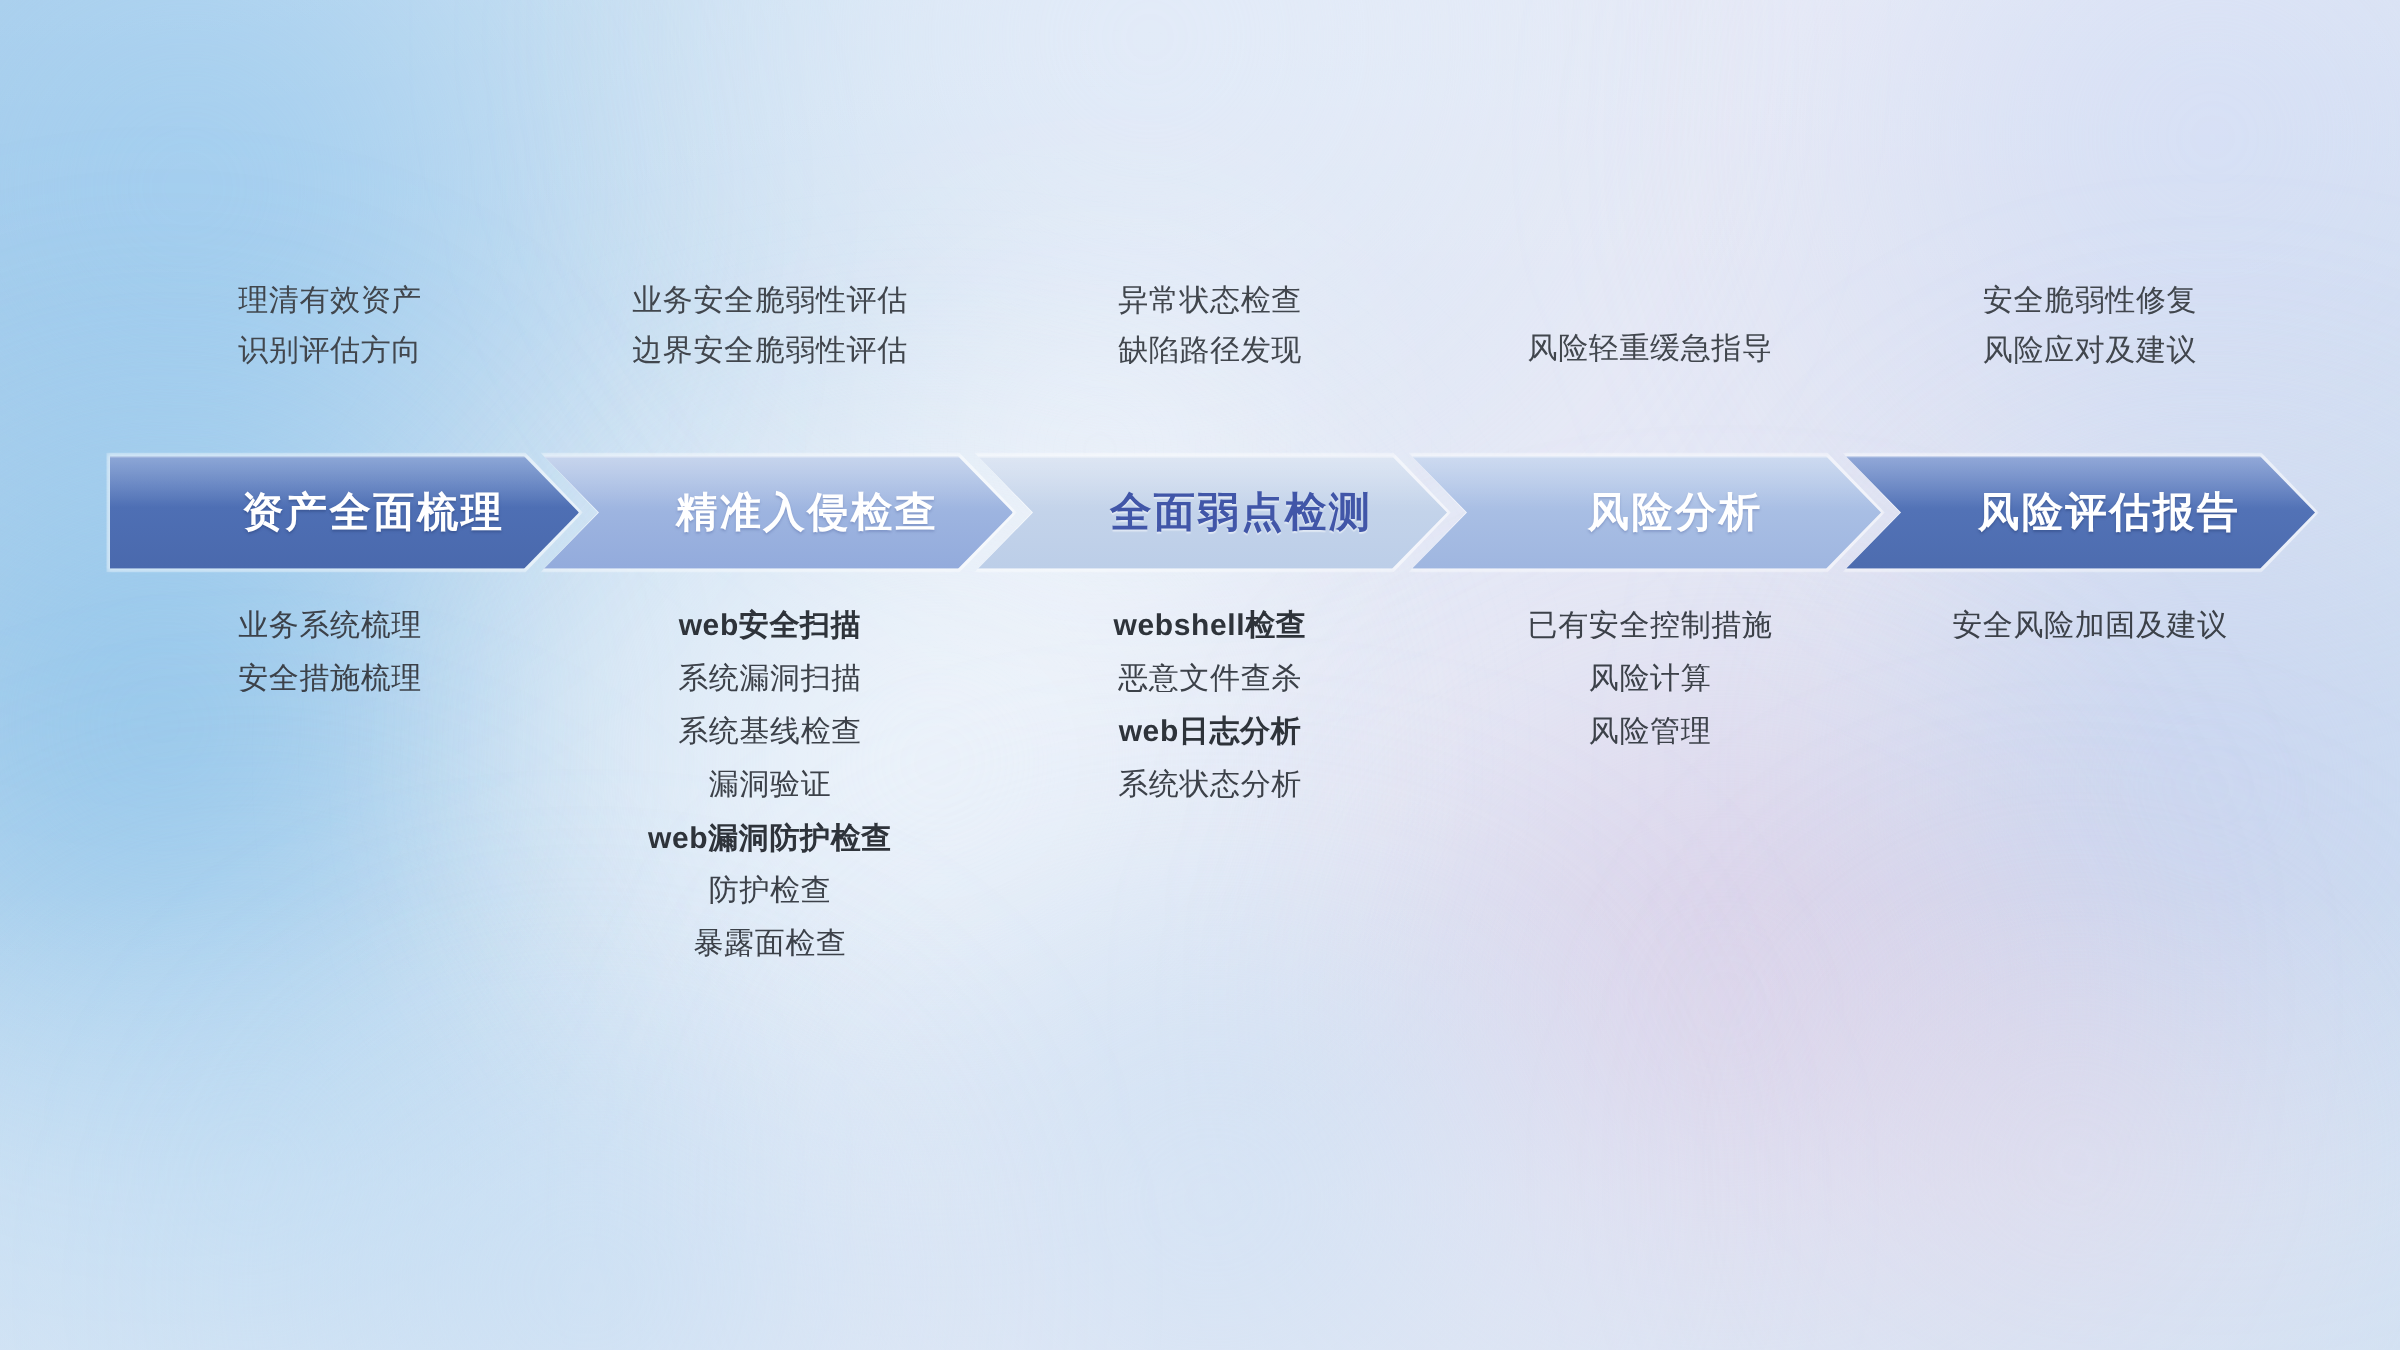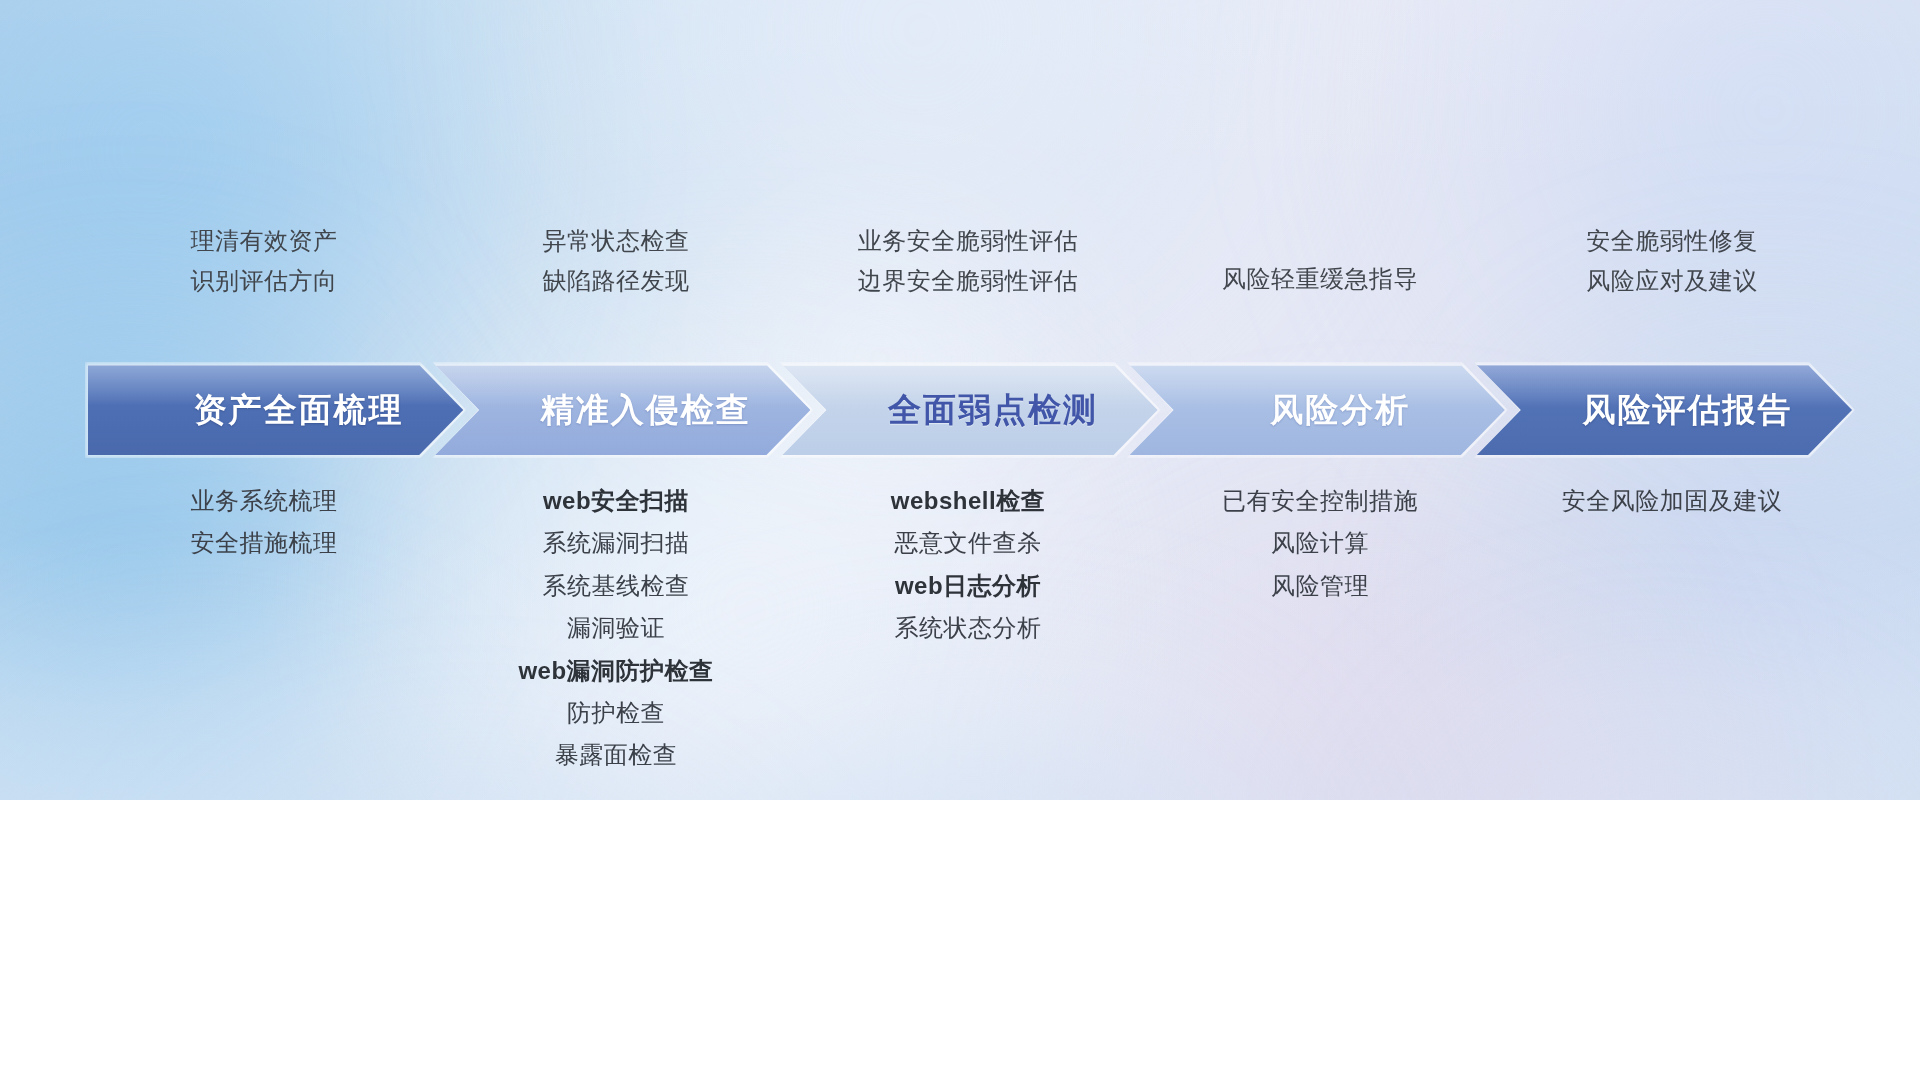--- a/index.html
+++ b/index.html
@@ -8,21 +8,21 @@
   html, body {
     width: 1920px;
     height: 1080px;
     overflow: hidden;
     font-family: "Liberation Sans", "DejaVu Sans", sans-serif;
   }
 
   #stage {
     position: relative;
     width: 1920px;
-    height: 800px;
+    height: 1080px;
     background: #cfe2f3;
     overflow: hidden;
   }
 
   
   .bg-layer { position: absolute; inset: 0; pointer-events: none; }
 
   .bg-base {
     background: linear-gradient(118deg,
        #a8cdeb 0%,
@@ -258,26 +258,26 @@
   <div class="bg-layer bg-wash"></div>
 
   <div class="content">
 
     <div class="row" id="top-row">
         <div class="top-col">
           <div class="cap-line">理清有效资产</div>
           <div class="cap-line">识别评估方向</div>
         </div>
         <div class="top-col">
+          <div class="cap-line">业务安全脆弱性评估</div>
+          <div class="cap-line">边界安全脆弱性评估</div>
+        </div>
+        <div class="top-col">
           <div class="cap-line">异常状态检查</div>
           <div class="cap-line">缺陷路径发现</div>
-        </div>
-        <div class="top-col">
-          <div class="cap-line">业务安全脆弱性评估</div>
-          <div class="cap-line">边界安全脆弱性评估</div>
         </div>
         <div class="top-col shift">
           <div class="cap-line">风险轻重缓急指导</div>
         </div>
         <div class="top-col">
           <div class="cap-line">安全脆弱性修复</div>
           <div class="cap-line">风险应对及建议</div>
         </div>
       </div>
 

